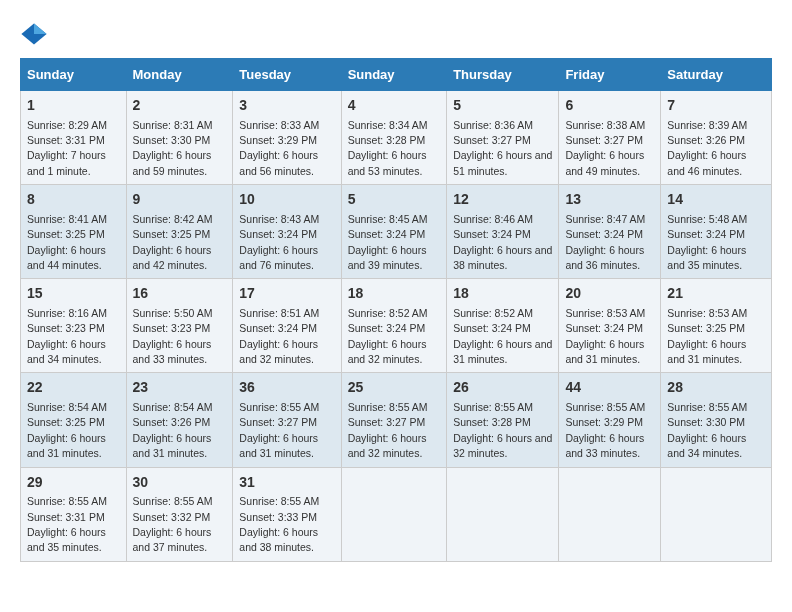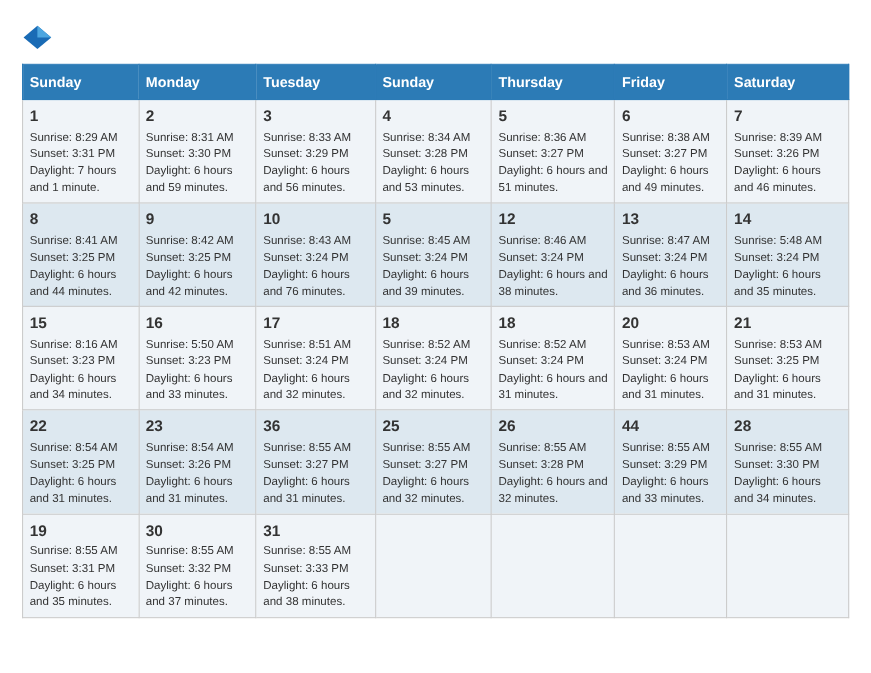--- a/index.html
+++ b/index.html
@@ -161,21 +161,21 @@
       <tr>
         <td><span class="day-num">22</span><span class="day-info">Sunrise: 8:54 AM</span><br><span class="day-info">Sunset: 3:25 PM</span><br><span class="day-info">Daylight: 6 hours and 31 minutes.</span></td>
         <td><span class="day-num">23</span><span class="day-info">Sunrise: 8:54 AM</span><br><span class="day-info">Sunset: 3:26 PM</span><br><span class="day-info">Daylight: 6 hours and 31 minutes.</span></td>
         <td><span class="day-num">36</span><span class="day-info">Sunrise: 8:55 AM</span><br><span class="day-info">Sunset: 3:27 PM</span><br><span class="day-info">Daylight: 6 hours and 31 minutes.</span></td>
         <td><span class="day-num">25</span><span class="day-info">Sunrise: 8:55 AM</span><br><span class="day-info">Sunset: 3:27 PM</span><br><span class="day-info">Daylight: 6 hours and 32 minutes.</span></td>
         <td><span class="day-num">26</span><span class="day-info">Sunrise: 8:55 AM</span><br><span class="day-info">Sunset: 3:28 PM</span><br><span class="day-info">Daylight: 6 hours and 32 minutes.</span></td>
         <td><span class="day-num">44</span><span class="day-info">Sunrise: 8:55 AM</span><br><span class="day-info">Sunset: 3:29 PM</span><br><span class="day-info">Daylight: 6 hours and 33 minutes.</span></td>
         <td><span class="day-num">28</span><span class="day-info">Sunrise: 8:55 AM</span><br><span class="day-info">Sunset: 3:30 PM</span><br><span class="day-info">Daylight: 6 hours and 34 minutes.</span></td>
       </tr>
       <tr>
-        <td><span class="day-num">19</span><span class="day-info">Sunrise: 8:55 AM</span><br><span class="day-info">Sunset: 3:31 PM</span><br><span class="day-info">Daylight: 6 hours and 35 minutes.</span></td>
+        <td><span class="day-num">29</span><span class="day-info">Sunrise: 8:55 AM</span><br><span class="day-info">Sunset: 3:31 PM</span><br><span class="day-info">Daylight: 6 hours and 35 minutes.</span></td>
         <td><span class="day-num">30</span><span class="day-info">Sunrise: 8:55 AM</span><br><span class="day-info">Sunset: 3:32 PM</span><br><span class="day-info">Daylight: 6 hours and 37 minutes.</span></td>
         <td><span class="day-num">31</span><span class="day-info">Sunrise: 8:55 AM</span><br><span class="day-info">Sunset: 3:33 PM</span><br><span class="day-info">Daylight: 6 hours and 38 minutes.</span></td>
         <td class="empty-cell"></td>
         <td class="empty-cell"></td>
         <td class="empty-cell"></td>
         <td class="empty-cell"></td>
       </tr>
     </tbody>
 </table>
 

